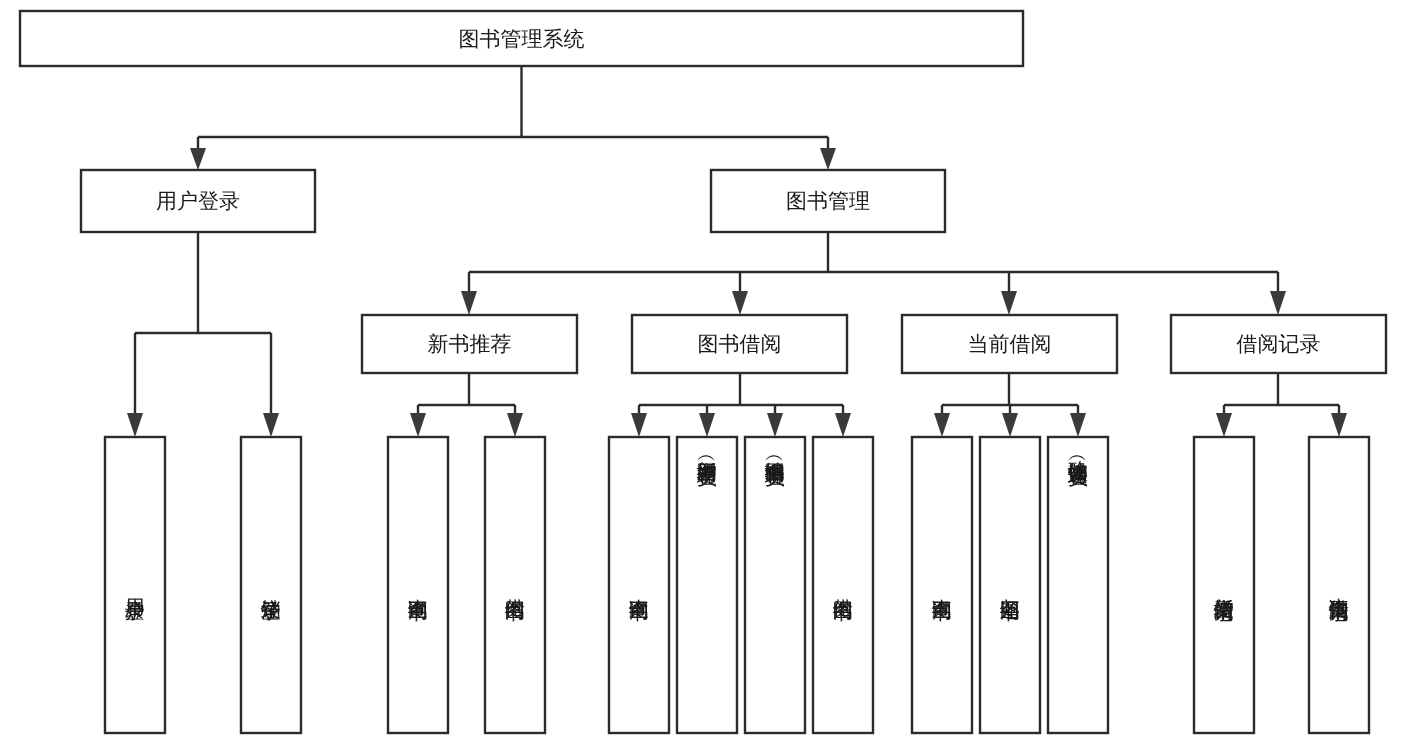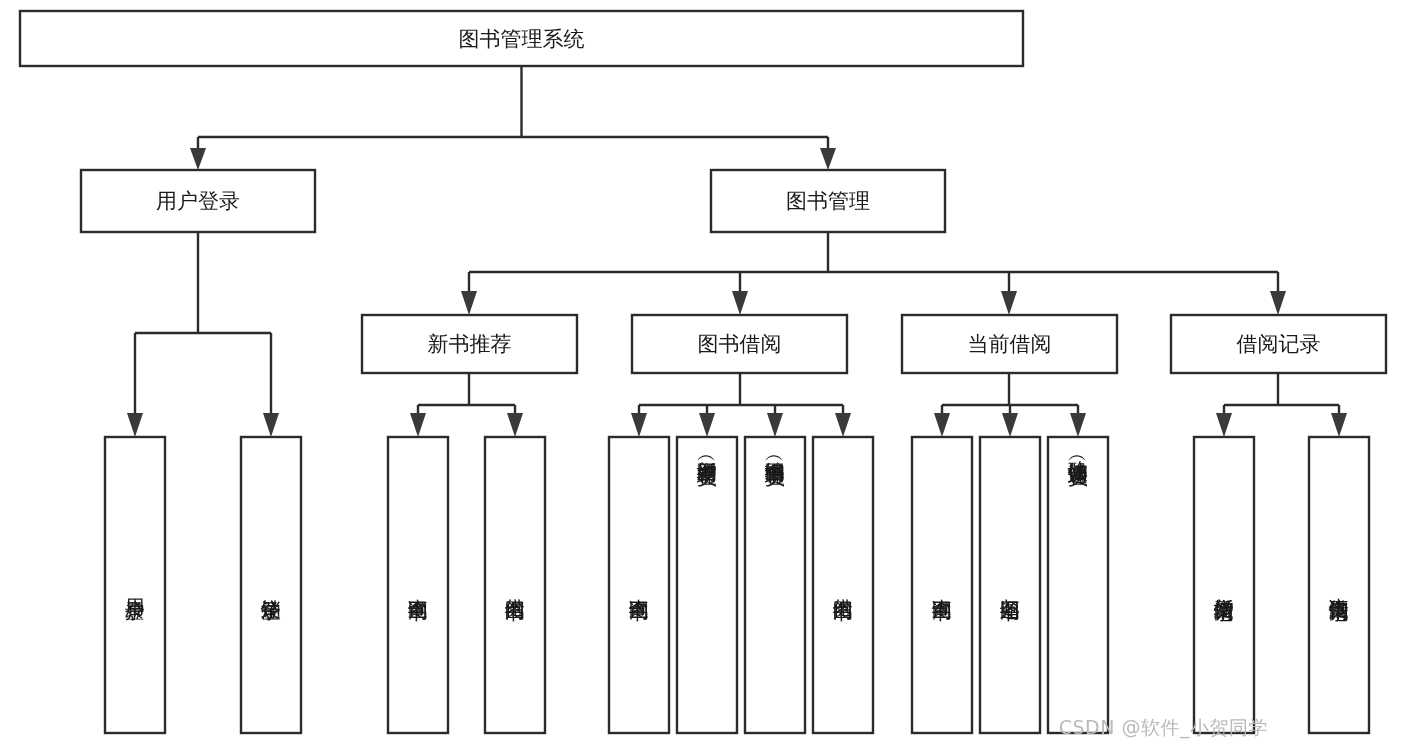--- a/index.html
+++ b/index.html
@@ -227,15 +227,14 @@
   <div class="leaf-label" style="left:609px; top:437px; width:60px; height:296px;">查询图书</div>
   <div class="leaf-label" style="left:677px; top:437px; width:60px; height:296px; justify-content:flex-start; padding-top:8px; box-sizing:border-box;">新增图书（管理员）</div>
   <div class="leaf-label" style="left:745px; top:437px; width:60px; height:296px; justify-content:flex-start; padding-top:8px; box-sizing:border-box;">编辑图书（管理员）</div>
   <div class="leaf-label" style="left:813px; top:437px; width:60px; height:296px;">借阅图书</div>
   <div class="leaf-label" style="left:912px; top:437px; width:60px; height:296px;">查询图书</div>
   <div class="leaf-label" style="left:980px; top:437px; width:60px; height:296px;">归还图书</div>
   <div class="leaf-label" style="left:1048px; top:437px; width:60px; height:296px; justify-content:flex-start; padding-top:8px; box-sizing:border-box;">确认归还（管理员）</div>
   <div class="leaf-label" style="left:1194px; top:437px; width:60px; height:296px;">新增借阅记录</div>
   <div class="leaf-label" style="left:1309px; top:437px; width:60px; height:296px;">查询借阅记录</div>
 
-  <div class="watermark">CSDN @软件_小贺同学</div>
 
 </div>
 
 </body></html>

